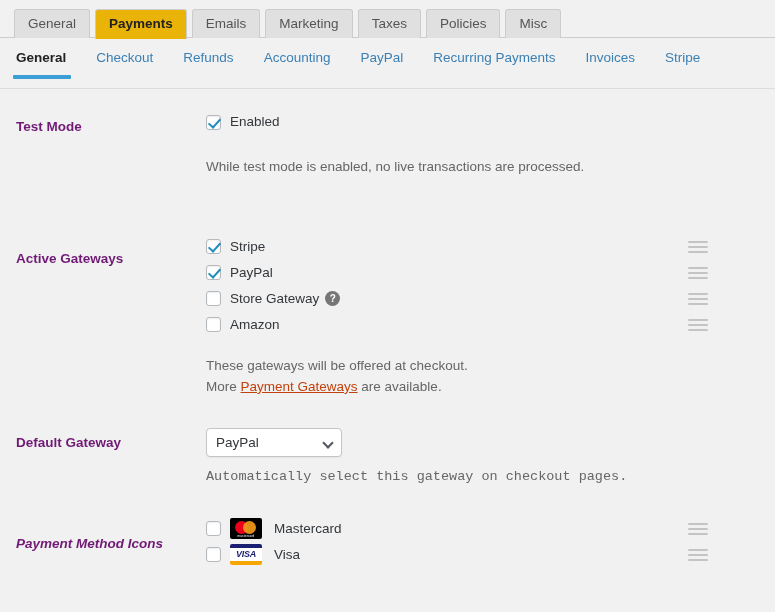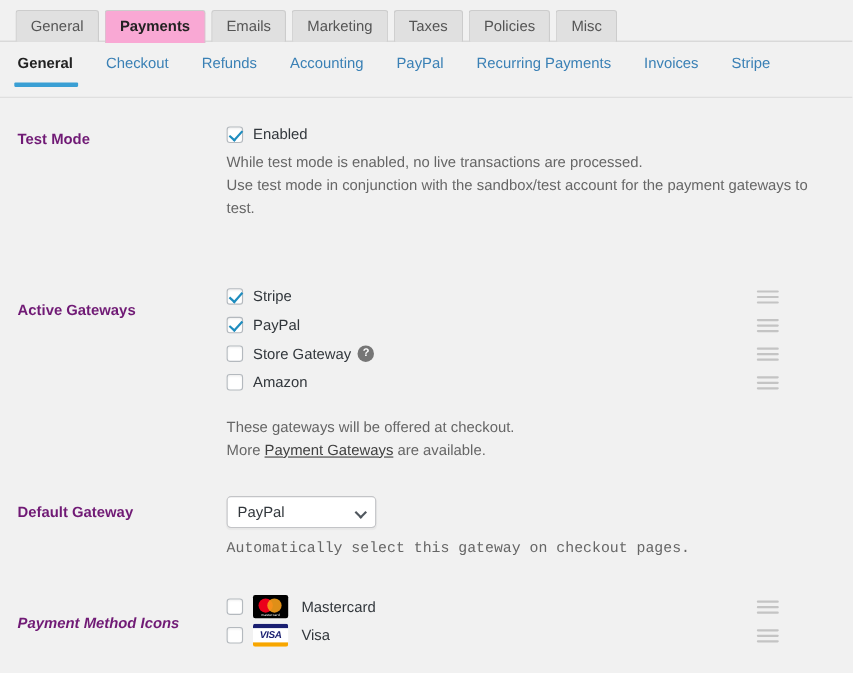--- a/index.html
+++ b/index.html
@@ -37,21 +37,21 @@
     line-height: 1;
     color: #555;
     background: #e0e0e0;
     border: 1px solid #ccc;
     border-bottom: none;
     border-radius: 3px 3px 0 0;
     cursor: pointer;
     white-space: nowrap;
   }
   .tab.active {
-    background: #f9a8d4;
+    background: #eab308;
     color: #222;
     font-weight: bold;
     padding-bottom: 9px;
     margin-bottom: -1px;
     border-color: #ccc;
     margin-top: 16px;
   }
 
   
   .subnav {
@@ -140,24 +140,24 @@
     color: #32373c;
     line-height: 1;
     cursor: pointer;
   }
 
   .desc {
     font-size: 13.5px;
     color: #666;
     line-height: 1.55;
     max-width: 545px;
-    margin-top: 1px;
+    margin-top: 20px;
   }
   .desc a {
-    color: #404040;
+    color: #c2410c;
   }
 
   
   .glist { margin-top: 0px; }
   .grow {
     display: flex;
     align-items: center;
     height: 26px;
   }
   .grow .gname {
@@ -309,21 +309,20 @@
 
   <div class="row" style="margin-bottom:56px;">
     <div class="row-label">Test Mode</div>
     <div class="row-field">
       <div class="chk-line">
         <span class="chkbox checked"></span>
         <span class="chk-label">Enabled</span>
       </div>
       <div class="desc">
         <div>While test mode is enabled, no live transactions are processed.</div>
-        <div>Use test mode in conjunction with the sandbox/test account for the payment gateways to test.</div>
       </div>
     </div>
   </div>
 
   <div class="row" style="margin-bottom:30px;">
     <div class="row-label" style="padding-top:16px;">Active Gateways</div>
     <div class="row-field">
       <div class="glist">
 
         <div class="grow">

